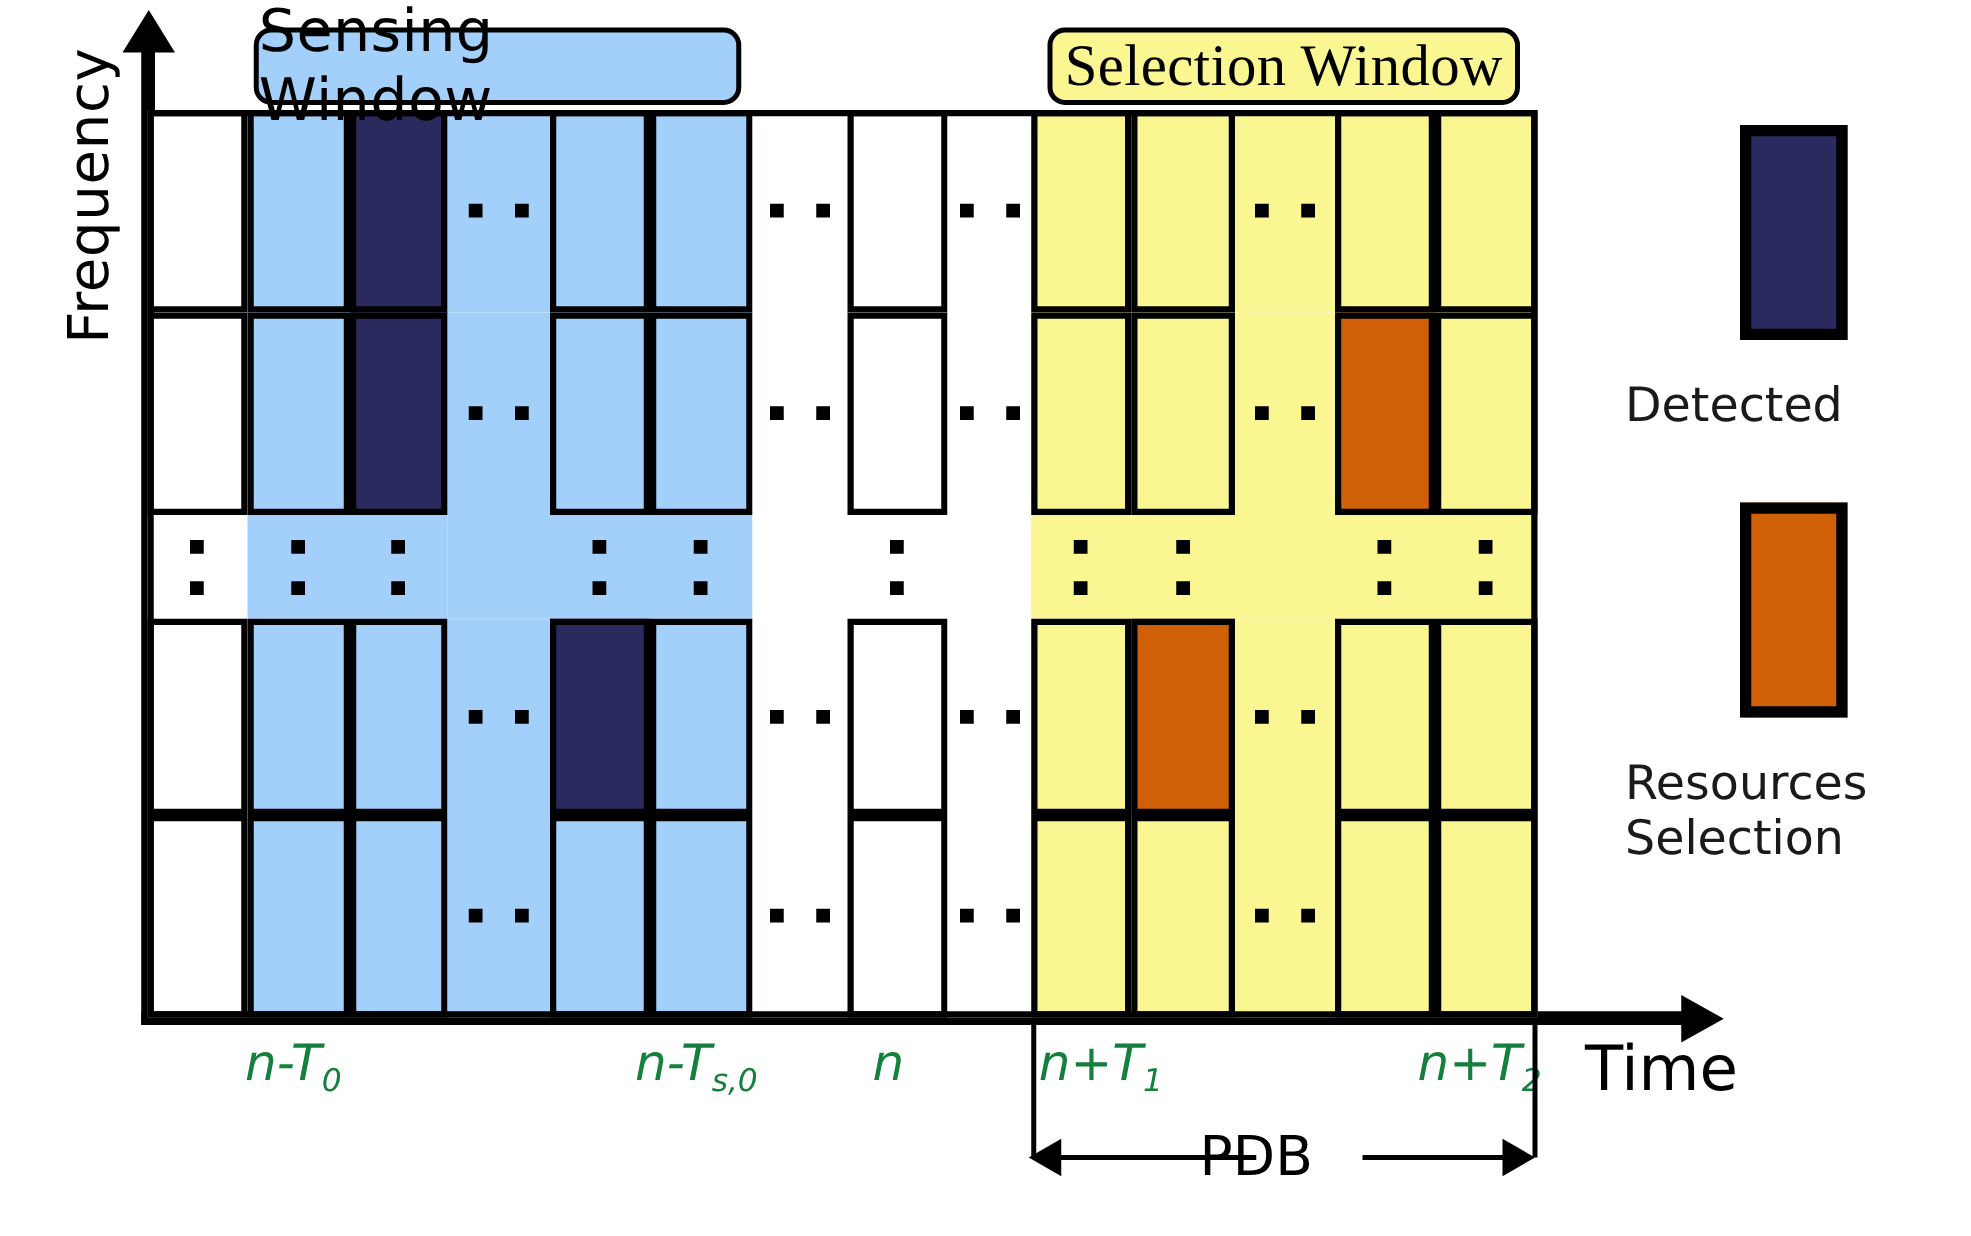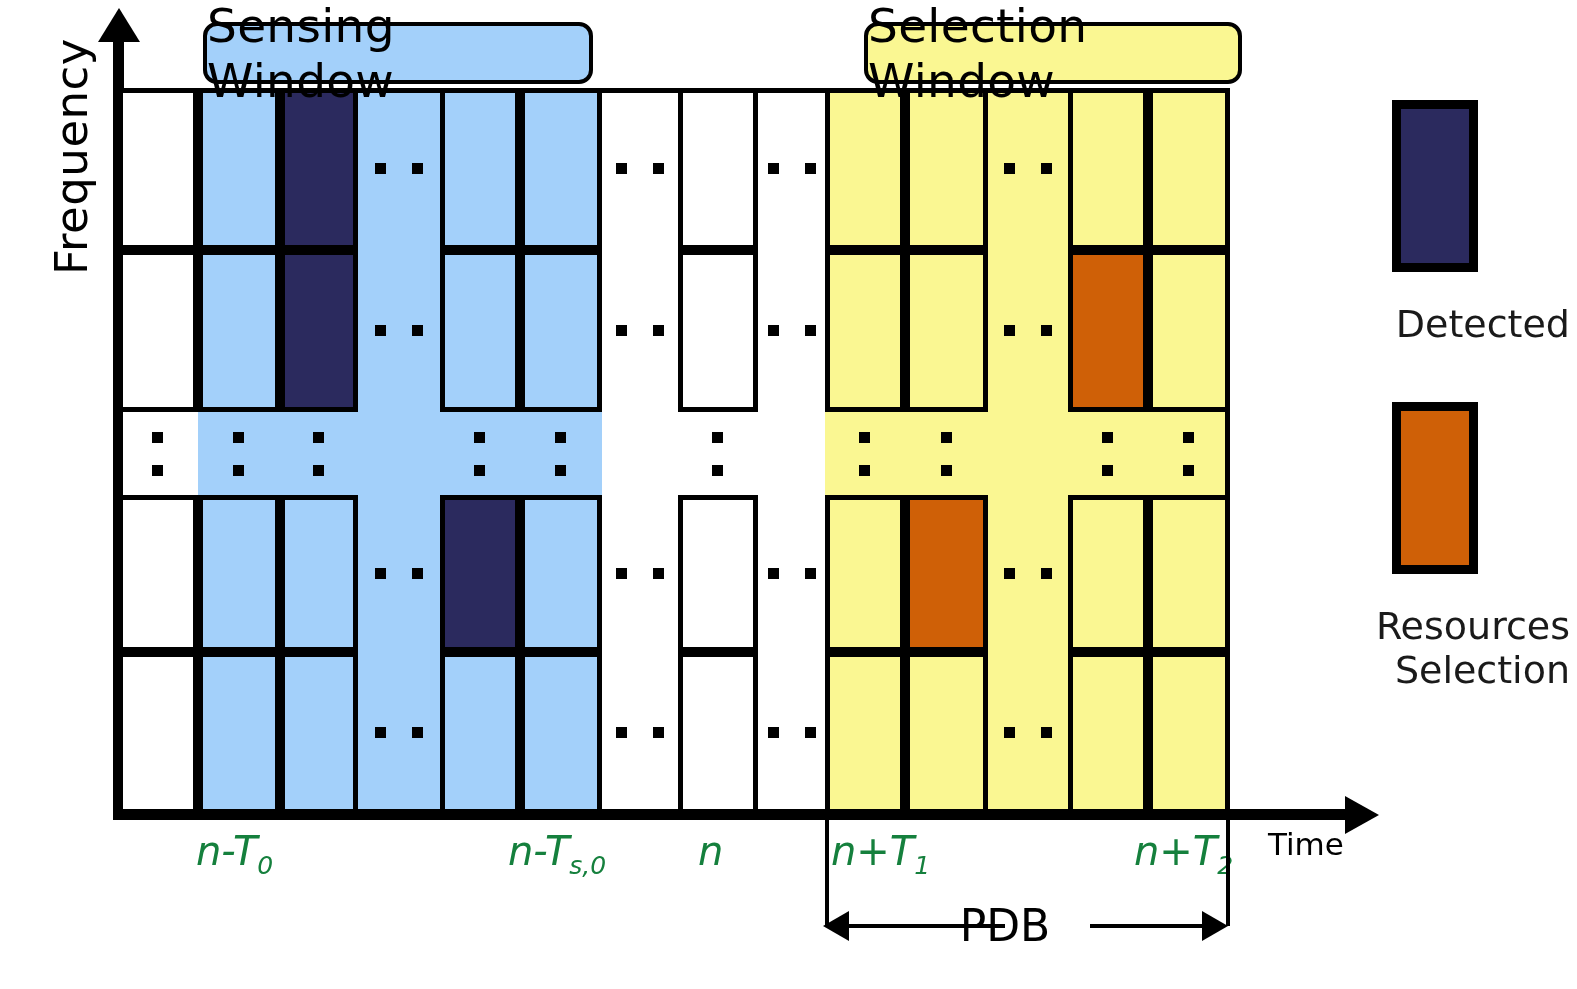--- a/index.html
+++ b/index.html
@@ -14,58 +14,58 @@
   .arrow-up{position:absolute;left:98px;top:8px;width:0;height:0;
     border-left:21px solid transparent;border-right:21px solid transparent;
     border-bottom:34px solid #000;}
   .arrow-right{position:absolute;left:1345px;top:796px;width:0;height:0;
     border-top:19px solid transparent;border-bottom:19px solid transparent;
     border-left:34px solid #000;}
 
   .axis-label{position:absolute;color:#000;font-weight:400;}
   #freq-label{left:-54px;top:130px;width:250px;text-align:center;
     font-size:45px;transform:rotate(-90deg);transform-origin:center center;letter-spacing:.5px;}
-  #time-label{left:1268px;top:826px;font-size:31px;}
+  #time-label{left:1268px;top:826px;font-size:50px;}
 
   
   #grid{position:absolute;left:118px;top:88px;width:1112px;height:726px;}
   .cell{position:absolute;box-sizing:border-box;border:5px solid #000;background:#fff;}
   .cell.noborder{border:none;}
 
   
   .dots-h{position:absolute;display:flex;gap:26px;align-items:center;}
   .dots-v{position:absolute;display:flex;flex-direction:column;gap:22px;align-items:center;}
   .dot{width:11px;height:11px;background:#000;}
 
   
   .pill{position:absolute;box-sizing:border-box;border:4px solid #000;border-radius:14px;
     display:flex;align-items:center;justify-content:center;
     font-size:47px;color:#000;letter-spacing:.3px;}
   #pill-sensing{left:203px;top:22px;width:390px;height:62px;background:#a3d0fa;}
-  #pill-selection{left:864px;top:22px;width:378px;height:62px;background:#faf792;}
+  #pill-selection{left:838px;top:22px;width:378px;height:62px;background:#faf792;font-family:Liberation Serif, serif;}
 
   
   .tick{position:absolute;font-size:40px;color:#15803d;white-space:nowrap;font-style:italic;}
   .tick sub{font-size:25px;}
 
   
   .pdb-vline{position:absolute;width:4px;background:#000;}
   .pdb-arrowline{position:absolute;height:4px;background:#000;}
   .pdb-head{position:absolute;width:0;height:0;
     border-top:15px solid transparent;border-bottom:15px solid transparent;}
   .pdb-head.left{border-right:26px solid #000;}
   .pdb-head.right{border-left:26px solid #000;}
   #pdb-text{position:absolute;font-size:44px;color:#000;}
 
   
   #legend{position:absolute;left:1300px;top:100px;width:270px;}
   .legend-swatch{box-sizing:border-box;border:9px solid #000;width:86px;height:172px;margin:0 auto;}
   .legend-swatch.navy{background:#2b2a5e;}
   .legend-swatch.orange{background:#cf6007;}
-  .legend-text{text-align:right;font-size:38px;line-height:1.16;color:#1a1a1a;margin-top:30px;}
+  .legend-text{text-align:left;font-size:38px;line-height:1.16;color:#1a1a1a;margin-top:30px;}
   #legend-block-2{margin-top:56px;}
 </style>
 </head>
 <body>
 
 <div id="stage">
 
   <div class="axis-line y-axis"></div>
   <div class="arrow-up"></div>
   <div class="axis-line x-axis"></div>

